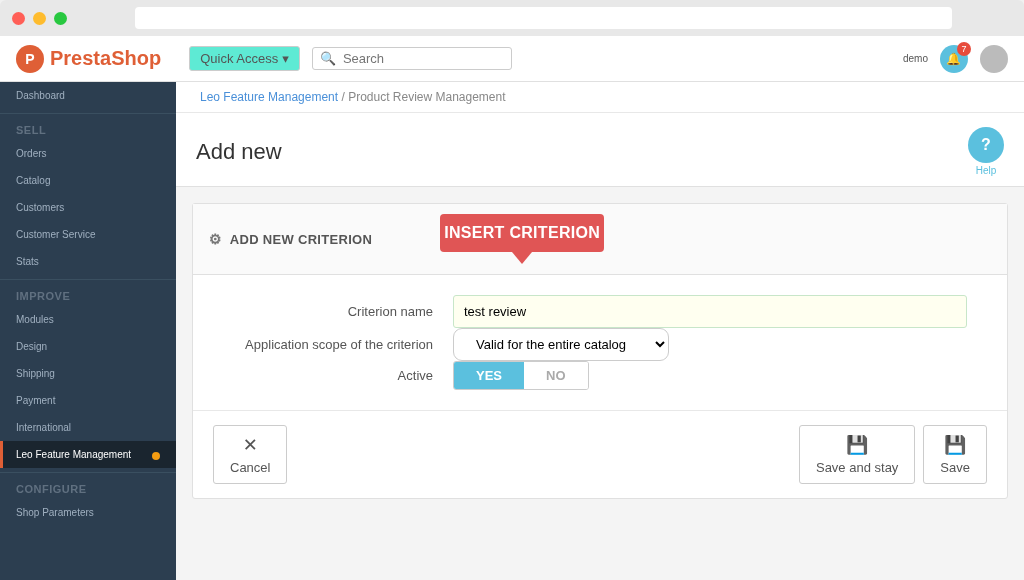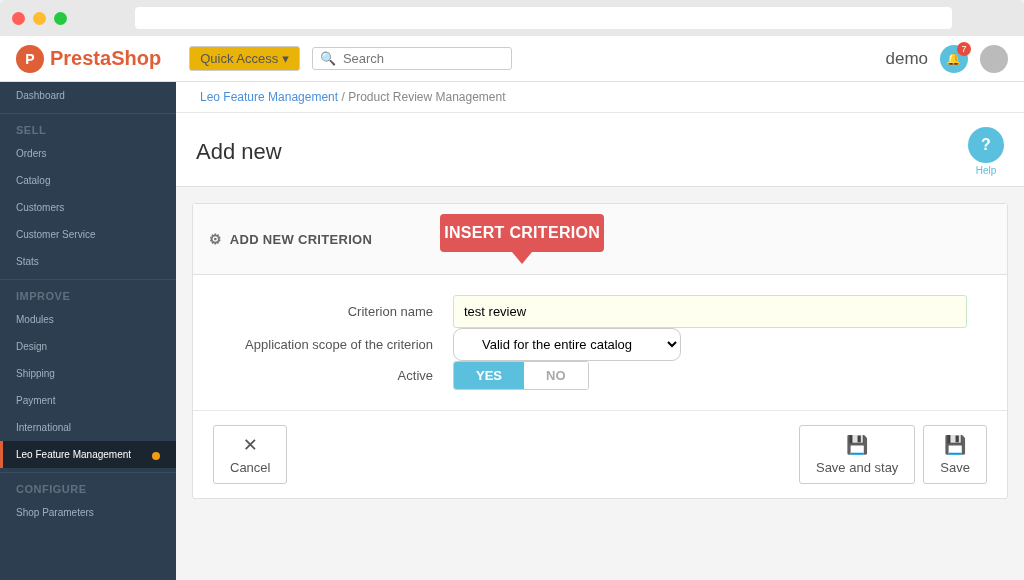--- a/index.html
+++ b/index.html
@@ -10,25 +10,25 @@
     .chrome-btn { width: 13px; height: 13px; border-radius: 50%; }
     .chrome-red { background: #ff5f57; }
     .chrome-yellow { background: #febc2e; }
     .chrome-green { background: #28c840; }
     .chrome-addressbar { flex: 1; height: 22px; background: white; border-radius: 4px; margin: 0 60px; }
 
     
     .top-nav { background: white; height: 46px; display: flex; align-items: center; padding: 0 16px; gap: 12px; border-bottom: 1px solid #e0e0e0; }
     .logo-area { display: flex; align-items: center; gap: 6px; font-size: 20px; font-weight: bold; color: #df5f36; margin-right: 16px; }
     .logo-icon { width: 28px; height: 28px; background: #df5f36; border-radius: 50%; display: flex; align-items: center; justify-content: center; color: white; font-size: 14px; font-weight: bold; }
-    .quick-access-btn { display: flex; align-items: center; gap: 4px; padding: 4px 10px; border: 1px solid #ccc; border-radius: 3px; background: #eab308; cursor: pointer; font-size: 13px; color: #555; }
+    .quick-access-btn { display: flex; align-items: center; gap: 4px; padding: 4px 10px; border: 1px solid #ccc; border-radius: 3px; background: #5eead4; cursor: pointer; font-size: 13px; color: #555; }
     .search-area { display: flex; align-items: center; border: 1px solid #ccc; border-radius: 3px; background: white; padding: 3px 8px; gap: 6px; }
     .search-area input { border: none; outline: none; font-size: 13px; color: #888; width: 160px; }
     .nav-right { margin-left: auto; display: flex; align-items: center; gap: 12px; }
-    .demo-label { font-size: 17px; color: #555; }
+    .demo-label { font-size: 10px; color: #555; }
     .bell-icon { width: 28px; height: 28px; background: #5bc0de; border-radius: 50%; display: flex; align-items: center; justify-content: center; color: white; font-size: 12px; position: relative; }
     .bell-badge { position: absolute; top: -3px; right: -3px; background: #e74c3c; color: white; font-size: 9px; border-radius: 50%; width: 14px; height: 14px; display: flex; align-items: center; justify-content: center; }
     .avatar { width: 28px; height: 28px; background: #bbb; border-radius: 50%; }
 
     
     .main-layout { display: flex; height: calc(580px - 36px - 46px); }
 
     
     .sidebar { width: 176px; background: #2c3e50; color: #a0b0c0; flex-shrink: 0; overflow-y: auto; }
     .sidebar-item { padding: 8px 16px; cursor: pointer; font-size: 10px; display: flex; align-items: flex-end; gap: 6px; }
@@ -56,21 +56,21 @@
     
     .tooltip-container { position: relative; display: inline-block; margin-left: 60px; }
     .tooltip-box { background: #e05555; color: #ffffff; padding: 10px 4px; border-radius: 4px; font-size: 16px; font-weight: bold; white-space: nowrap; }
     .tooltip-arrow { width: 0; height: 0; border-left: 10px solid transparent; border-right: 10px solid transparent; border-top: 12px solid #e05555; margin: 0 auto; }
 
     
     .form-body { padding: 20px 40px; }
     .form-row { display: flex; align-items: center; margin-bottom: 0; }
     .form-label { width: 220px; text-align: right; padding-right: 20px; font-size: 13px; color: #555; }
     .form-input { flex: 1; padding: 8px 10px; border: 1px solid #c8e6c9; background: #fffff0; border-radius: 3px; font-size: 13px; outline: none; }
-    .form-select { padding: 7px 24px; border: 1px solid #ccc; border-radius: 9px; font-size: 13px; background: white; }
+    .form-select { padding: 7px 18px; border: 1px solid #ccc; border-radius: 9px; font-size: 13px; background: white; }
 
     
     .toggle-group { display: flex; border-radius: 3px; overflow: hidden; border: 1px solid #ccc; }
     .toggle-btn { padding: 6px 22px; font-size: 13px; font-weight: bold; cursor: pointer; border: none; }
     .toggle-yes { background: #5bc0de; color: white; }
     .toggle-no { background: white; color: #aaa; }
 
     
     .form-actions { padding: 14px 20px; border-top: 1px solid #e8e8e8; display: flex; align-items: center; }
     .btn-cancel { display: flex; flex-direction: column; align-items: center; gap: 4px; padding: 8px 16px; background: white; border: 1px solid #ccc; border-radius: 3px; cursor: pointer; font-size: 13px; color: #555; }

